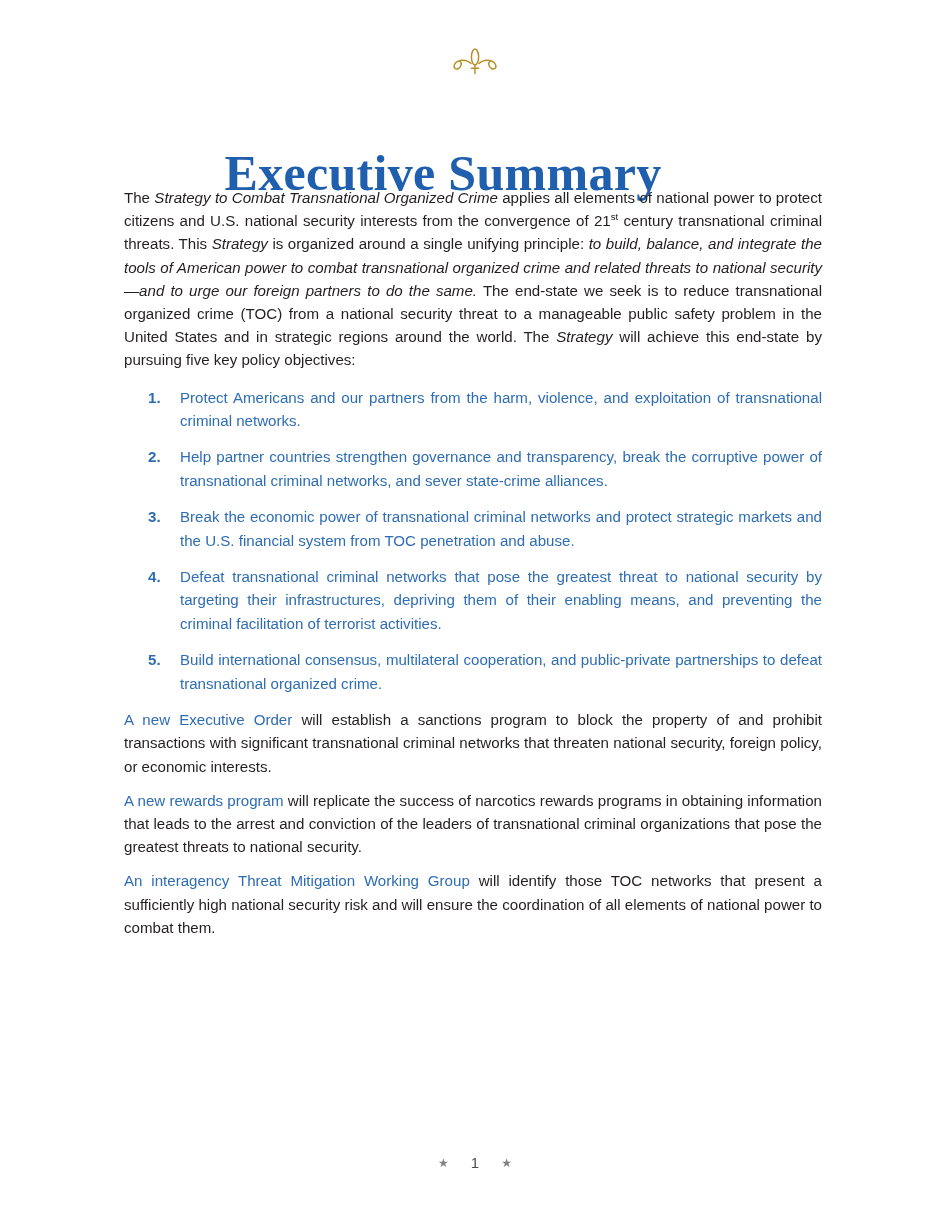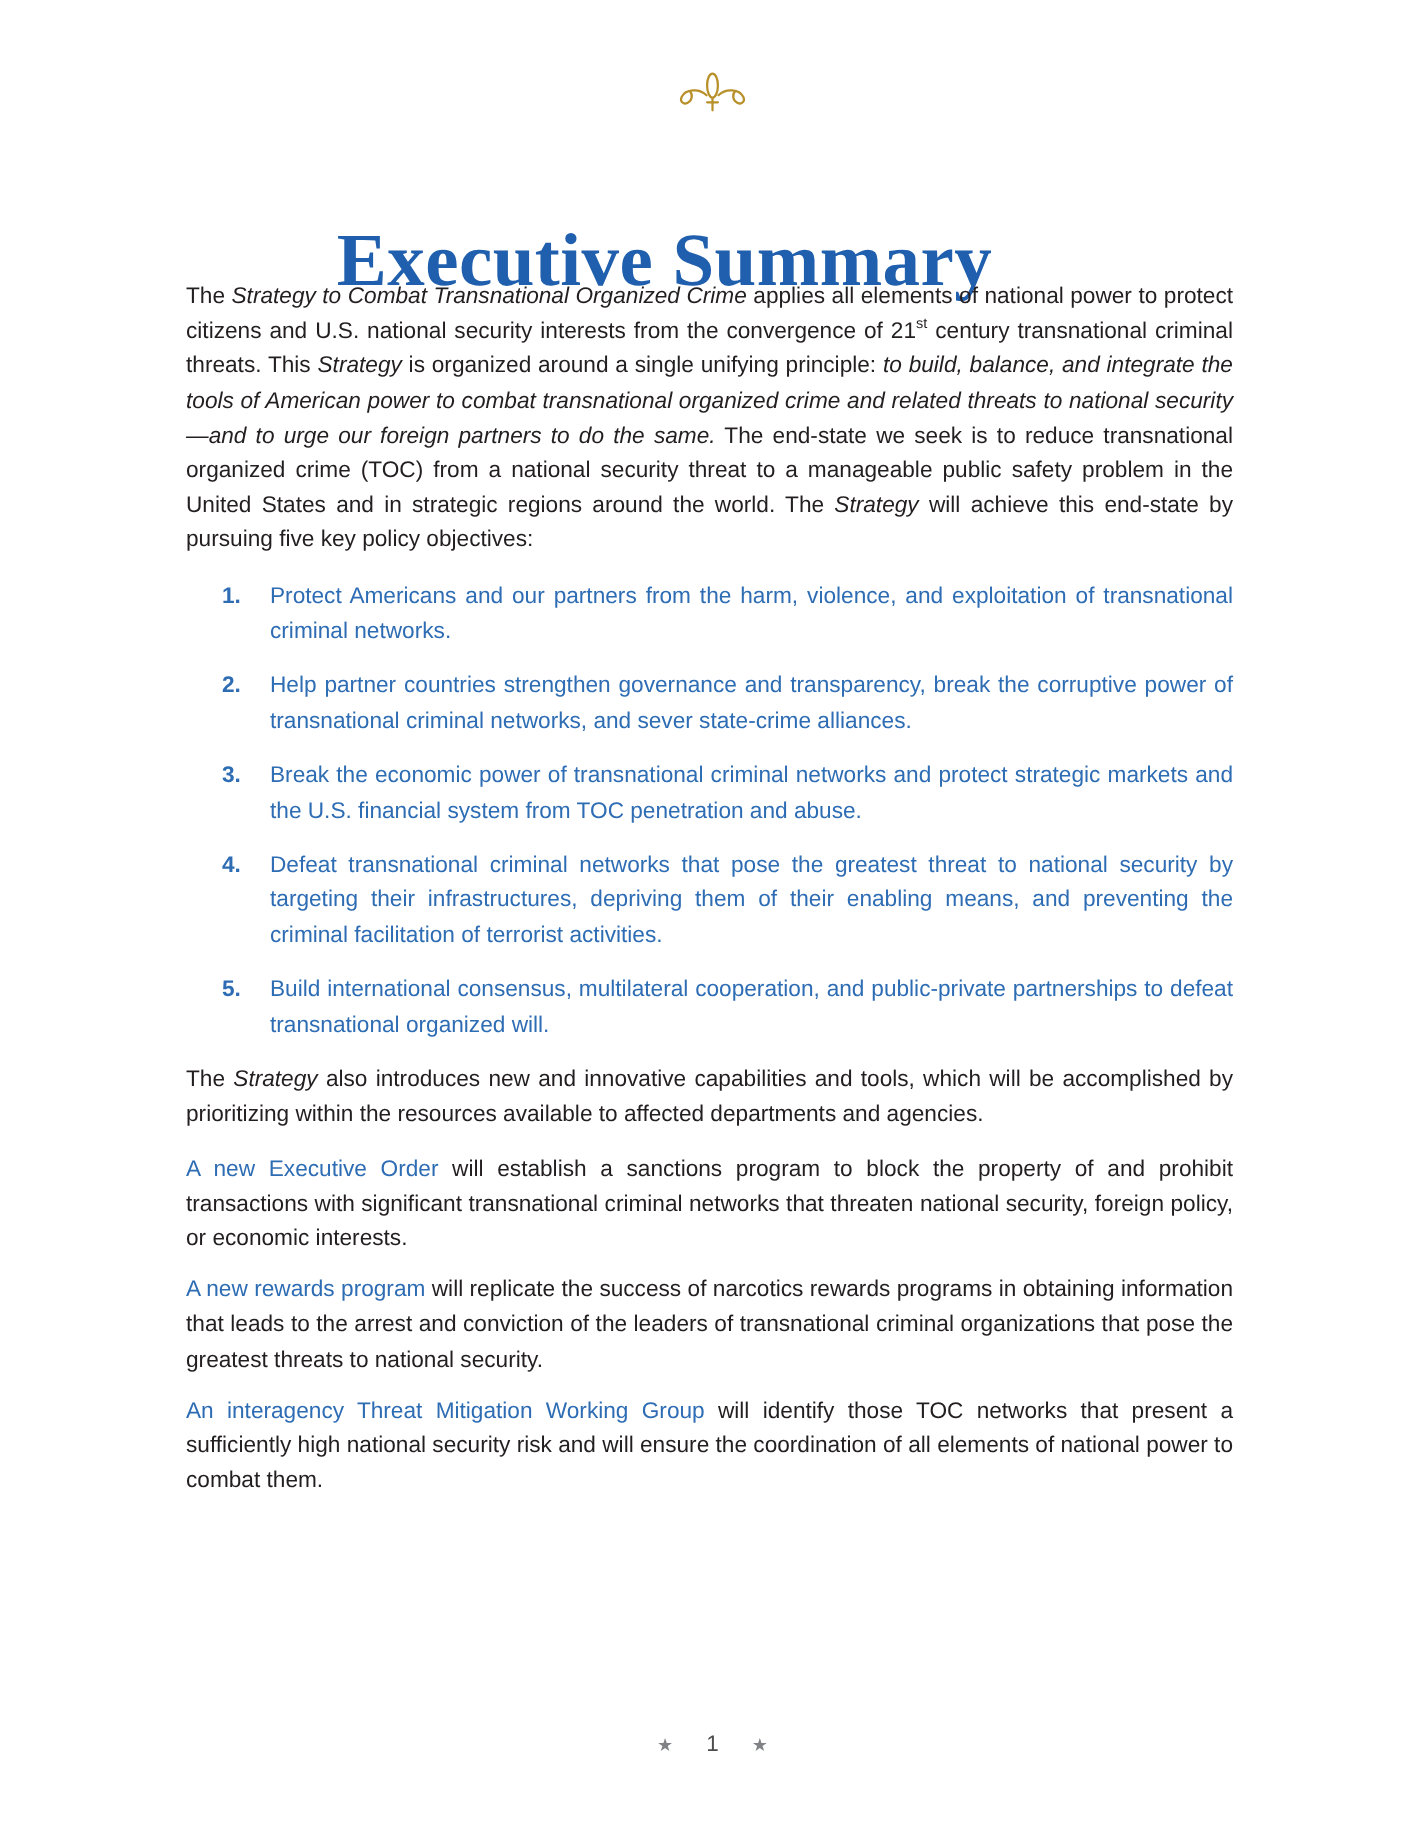--- a/index.html
+++ b/index.html
@@ -175,25 +175,24 @@
       <li>
         <span class="num">3.</span>
         <span>Break the economic power of transnational criminal networks and protect strategic markets and the U.S. financial system from TOC penetration and abuse.</span>
       </li>
       <li>
         <span class="num">4.</span>
         <span>Defeat transnational criminal networks that pose the greatest threat to national security by targeting their infrastructures, depriving them of their enabling means, and preventing the criminal facilitation of terrorist activities.</span>
       </li>
       <li>
         <span class="num">5.</span>
-        <span>Build international consensus, multilateral cooperation, and public-private partnerships to defeat transnational organized will.</span>
+        <span>Build international consensus, multilateral cooperation, and public-private partnerships to defeat transnational organized crime.</span>
       </li>
     </ol>
 
-    <p class="body-par"><span>The </span><i>Strategy</i><span> also introduces new and innovative capabilities and tools, which will be accomplished by prioritizing within the resources available to affected departments and agencies.</span></p>
 
     <div class="initiatives">
       <p class="body-par"><span class="blue-lead">A new Executive Order</span><span> will establish a sanctions program to block the property of and prohibit transactions with significant transnational criminal networks that threaten national security, foreign policy, or economic interests.</span></p>
       <p class="body-par"><span class="blue-lead">A new rewards program</span><span> will replicate the success of narcotics rewards programs in obtaining information that leads to the arrest and conviction of the leaders of transnational criminal organizations that pose the greatest threats to national security.</span></p>
       <p class="body-par"><span class="blue-lead">An interagency Threat Mitigation Working Group</span><span> will identify those TOC networks that present a sufficiently high national security risk and will ensure the coordination of all elements of national power to combat them.</span></p>
     </div>
 
   </div>
 
   <div class="footer">

